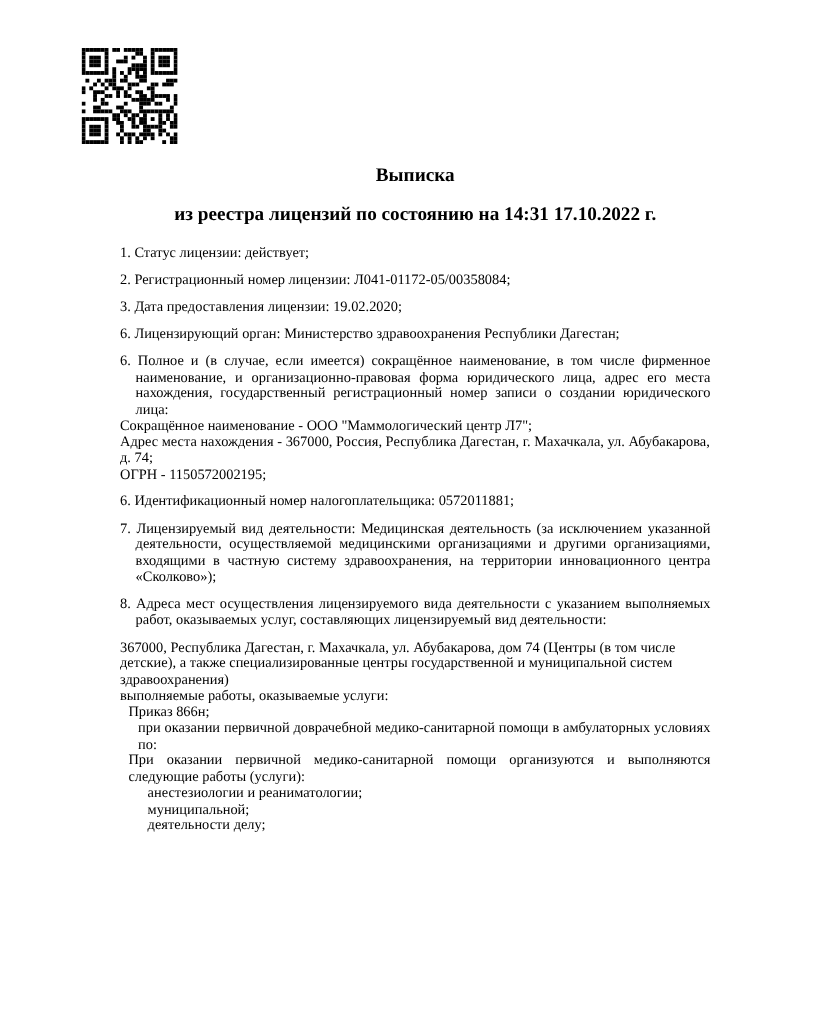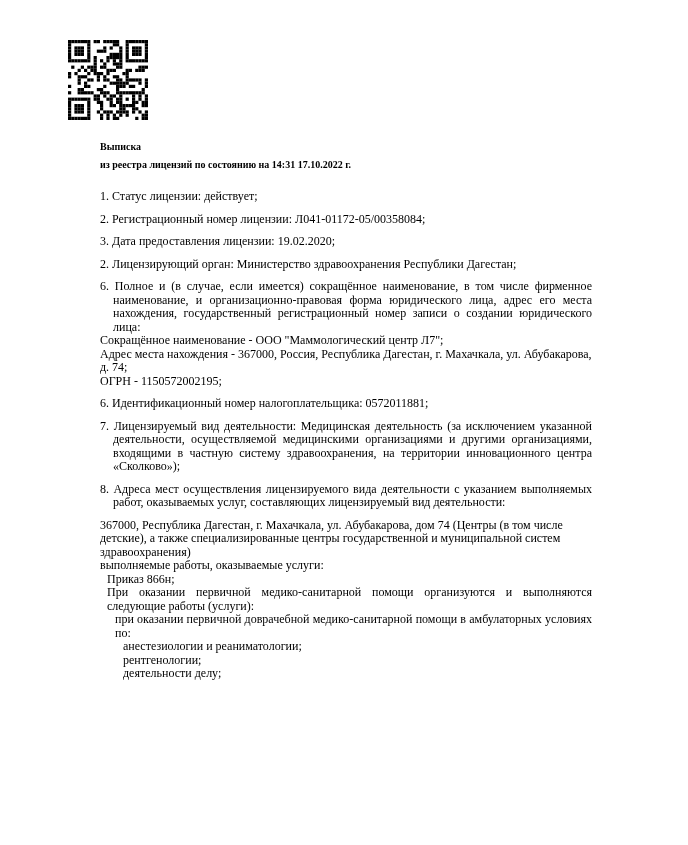--- a/index.html
+++ b/index.html
@@ -26,27 +26,27 @@
     height: 80px;
   }
   .qr svg { display: block; }
   .doc {
     position: absolute;
     left: 100px;
     top: 140px;
     width: 492px;
   }
   .title {
-    text-align: left;
+    text-align: center;
     font-weight: bold;
-    font-size: 10px;
+    font-size: 16px;
     line-height: 13.5px;
   }
   .title-2 {
-    margin-top: 4px;
+    margin-top: 18px;
   }
   .doc-body {
     margin-top: 19px;
   }
   .blk { text-align: left; }
   .blk.gap { margin-top: 9px; }
   .blk.item {
     padding-left: 13px;
     text-indent: -13px;
     text-align: justify;
@@ -372,32 +372,32 @@
 
   <div class="doc">
     <div class="title title-1">Выписка</div>
     <div class="title title-2">из реестра лицензий по состоянию на 14:31 17.10.2022 г.</div>
 
     <div class="doc-body">
 
     <div class="blk item gap">1. Статус лицензии: действует;</div>
         <div class="blk item gap">2. Регистрационный номер лицензии: Л041-01172-05/00358084;</div>
         <div class="blk item gap">3. Дата предоставления лицензии: 19.02.2020;</div>
-        <div class="blk item gap">2. Лицензирующий орган: Министерство здравоохранения Республики Дагестан;</div>
+        <div class="blk item gap">6. Лицензирующий орган: Министерство здравоохранения Республики Дагестан;</div>
         <div class="blk item gap justify">6. Полное и (в случае, если имеется) сокращённое наименование, в том числе фирменное наименование, и организационно-правовая форма юридического лица, адрес его места нахождения, государственный регистрационный номер записи о создании юридического лица:</div>
         <div class="blk line">Сокращённое наименование - ООО "Маммологический центр Л7";</div>
         <div class="blk line">Адрес места нахождения - 367000, Россия, Республика Дагестан, г. Махачкала, ул. Абубакарова, д. 74;</div>
         <div class="blk line">ОГРН - 1150572002195;</div>
         <div class="blk item gap">6. Идентификационный номер налогоплательщика: 0572011881;</div>
         <div class="blk item gap justify">7. Лицензируемый вид деятельности: Медицинская деятельность (за исключением указанной деятельности, осуществляемой медицинскими организациями и другими организациями, входящими в частную систему здравоохранения, на территории инновационного центра «Сколково»);</div>
         <div class="blk item gap justify">8. Адреса мест осуществления лицензируемого вида деятельности с указанием выполняемых работ, оказываемых услуг, составляющих лицензируемый вид деятельности:</div>
         <div class="blk line gap">367000, Республика Дагестан, г. Махачкала, ул. Абубакарова, дом 74 (Центры (в том числе детские), а также специализированные центры государственной и муниципальной систем здравоохранения)</div>
         <div class="blk line">выполняемые работы, оказываемые услуги:</div>
         <div class="blk indent1">Приказ 866н;</div>
+        <div class="blk indent2 justify">при оказании первичной доврачебной медико-санитарной помощи в амбулаторных условиях по:</div>
         <div class="blk indent1 justify">При оказании первичной медико-санитарной помощи организуются и выполняются следующие работы (услуги):</div>
-        <div class="blk indent2 justify">при оказании первичной доврачебной медико-санитарной помощи в амбулаторных условиях по:</div>
         <div class="blk indent3">анестезиологии и реаниматологии;</div>
-        <div class="blk indent3">рентгенологии;</div>
+        <div class="blk indent3">муниципальной;</div>
         <div class="blk indent3">деятельности делу;</div>
       </div>
   </div>
 
 </div>
 
 </body></html>

